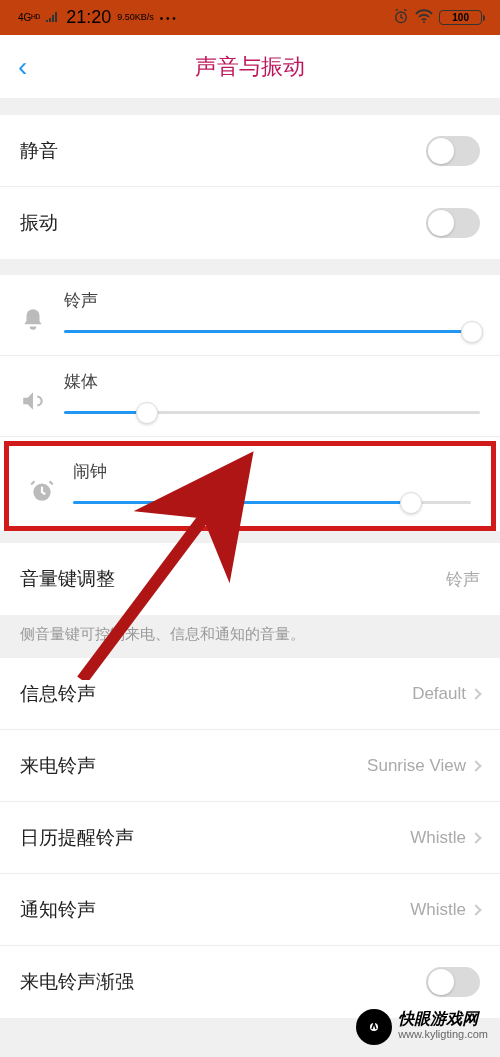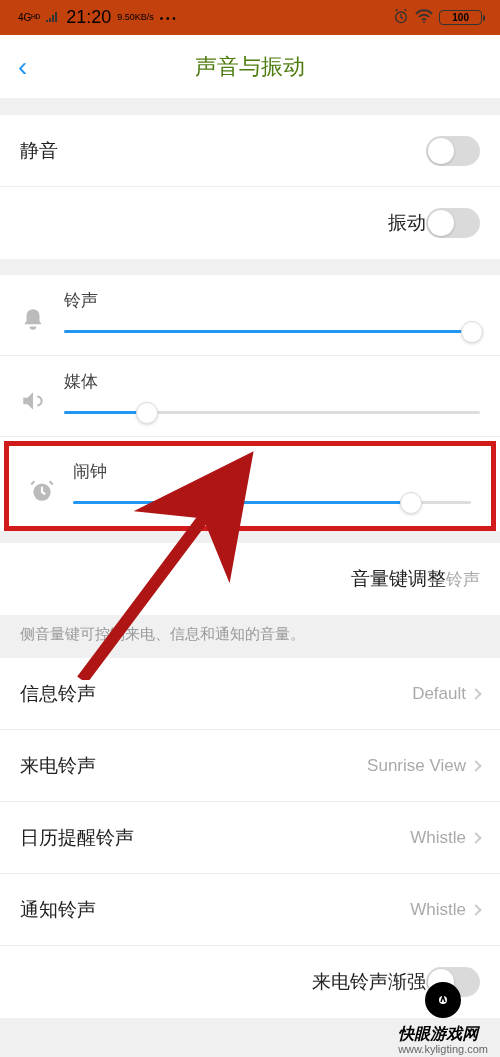--- a/index.html
+++ b/index.html
@@ -59,36 +59,36 @@
       left: 18px; 
       font-size: 28px; 
       color: #2196F3; 
       font-weight: 300;
     }
     .title { 
       flex: 1; 
       text-align: center; 
       font-size: 22px; 
       font-weight: 500;
-      color: #4d7c0f;
+      color: #be185d;
     }
     
     .section { background: #fff; }
     .gap { height: 16px; background: #f0f0f0; }
     .gap-small { height: 8px; background: #f0f0f0; }
     
     .row {
       min-height: 72px;
       padding: 4px 20px;
       display: flex;
       align-items: center;
       justify-content: space-between;
       border-bottom: 0.5px solid #ececec;
     }
-    .row:last-child { border-bottom: none; justify-content: flex-end; }
+    .row:last-child { border-bottom: none; }
     .row-label { font-size: 19px; color: #222; }
     .row-value { font-size: 17px; color: #aaa; }
     .row-right { display: flex; align-items: center; gap: 6px; }
     .chevron { 
       width: 8px; 
       height: 8px;
       border-right: 2px solid #ccc;
       border-top: 2px solid #ccc;
       transform: rotate(45deg);
     }
@@ -169,26 +169,25 @@
       position: absolute;
       top: 440px;
       left: 22px;
       z-index: 10;
       pointer-events: none;
     }
     
     .watermark {
       position: absolute;
       right: 12px;
-      bottom: 1px;
-      display: flex;
-      align-items: center;
+      bottom: 12px;
+      display: flex;
+      align-items: flex-start;
       gap: 6px;
       z-index: 20;
-      flex-direction: column;
     }
     .wm-icon {
       width: 36px;
       height: 36px;
       background: #000;
       border-radius: 50%;
       display: flex;
       align-items: center;
       justify-content: center;
       color: #fff;

